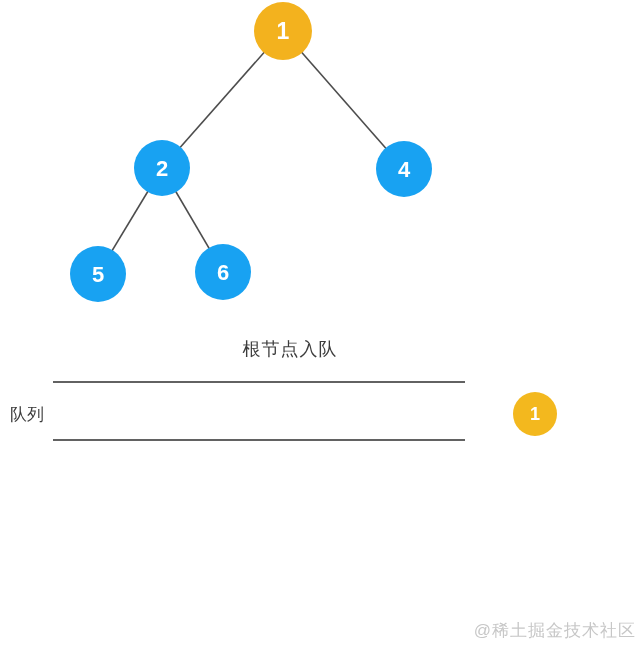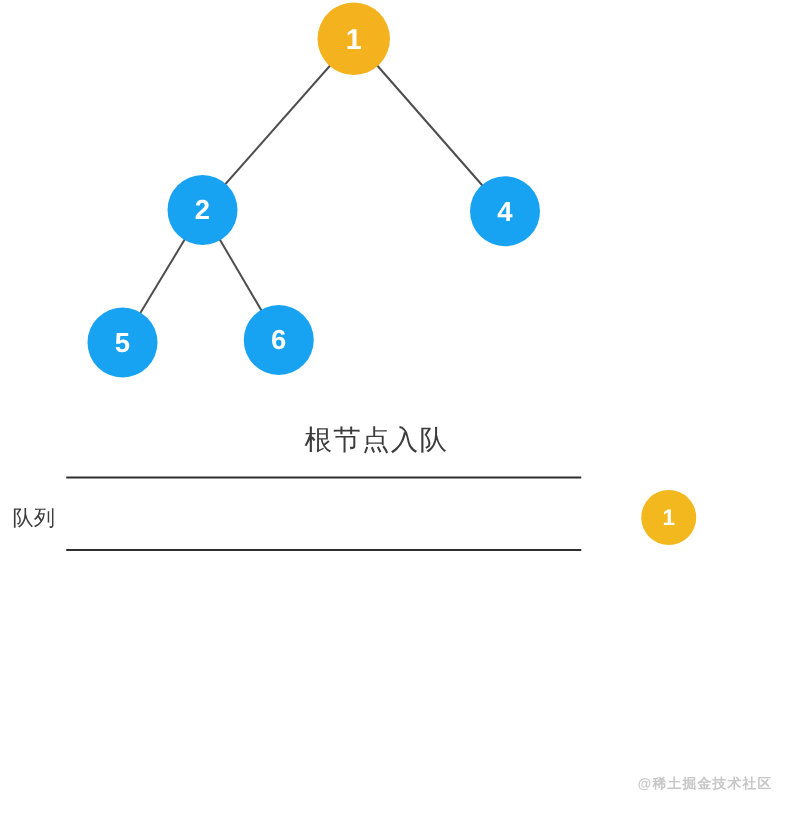--- a/index.html
+++ b/index.html
@@ -15,46 +15,45 @@
     background: #ffffff;
     overflow: hidden;
   }
   svg.diagram {
     position: absolute;
     left: 0;
     top: 0;
   }
   .caption {
     position: absolute;
-    left: 301px;
+    left: 290px;
     top: 337px;
     transform: translateX(-50%);
-    font-size: 22px;
+    font-size: 18px;
     letter-spacing: 1px;
     color: #3c3c3c;
     white-space: nowrap;
   }
   .queue-label {
     position: absolute;
     left: 10px;
     top: 403px;
     font-size: 17px;
     color: #3c3c3c;
     white-space: nowrap;
     text-align: center;
   }
   .watermark {
     position: absolute;
-    right: 22px;
+    right: 4px;
     top: 619px;
-    font-size: 11px;
+    font-size: 17px;
     color: #c7c7c7;
     letter-spacing: 1px;
     white-space: nowrap;
-    font-weight: bold;
   }
 </style>
 </head>
 <body>
 
 <div class="canvas">
   <svg class="diagram" id="diagram-svg" width="640" height="656">
       <line x1="283" y1="31" x2="162" y2="168" stroke="#4d4d4d" stroke-width="1.6"></line>
       <line x1="283" y1="31" x2="404" y2="169" stroke="#4d4d4d" stroke-width="1.6"></line>
       <line x1="162" y1="168" x2="98" y2="274" stroke="#4d4d4d" stroke-width="1.6"></line>

